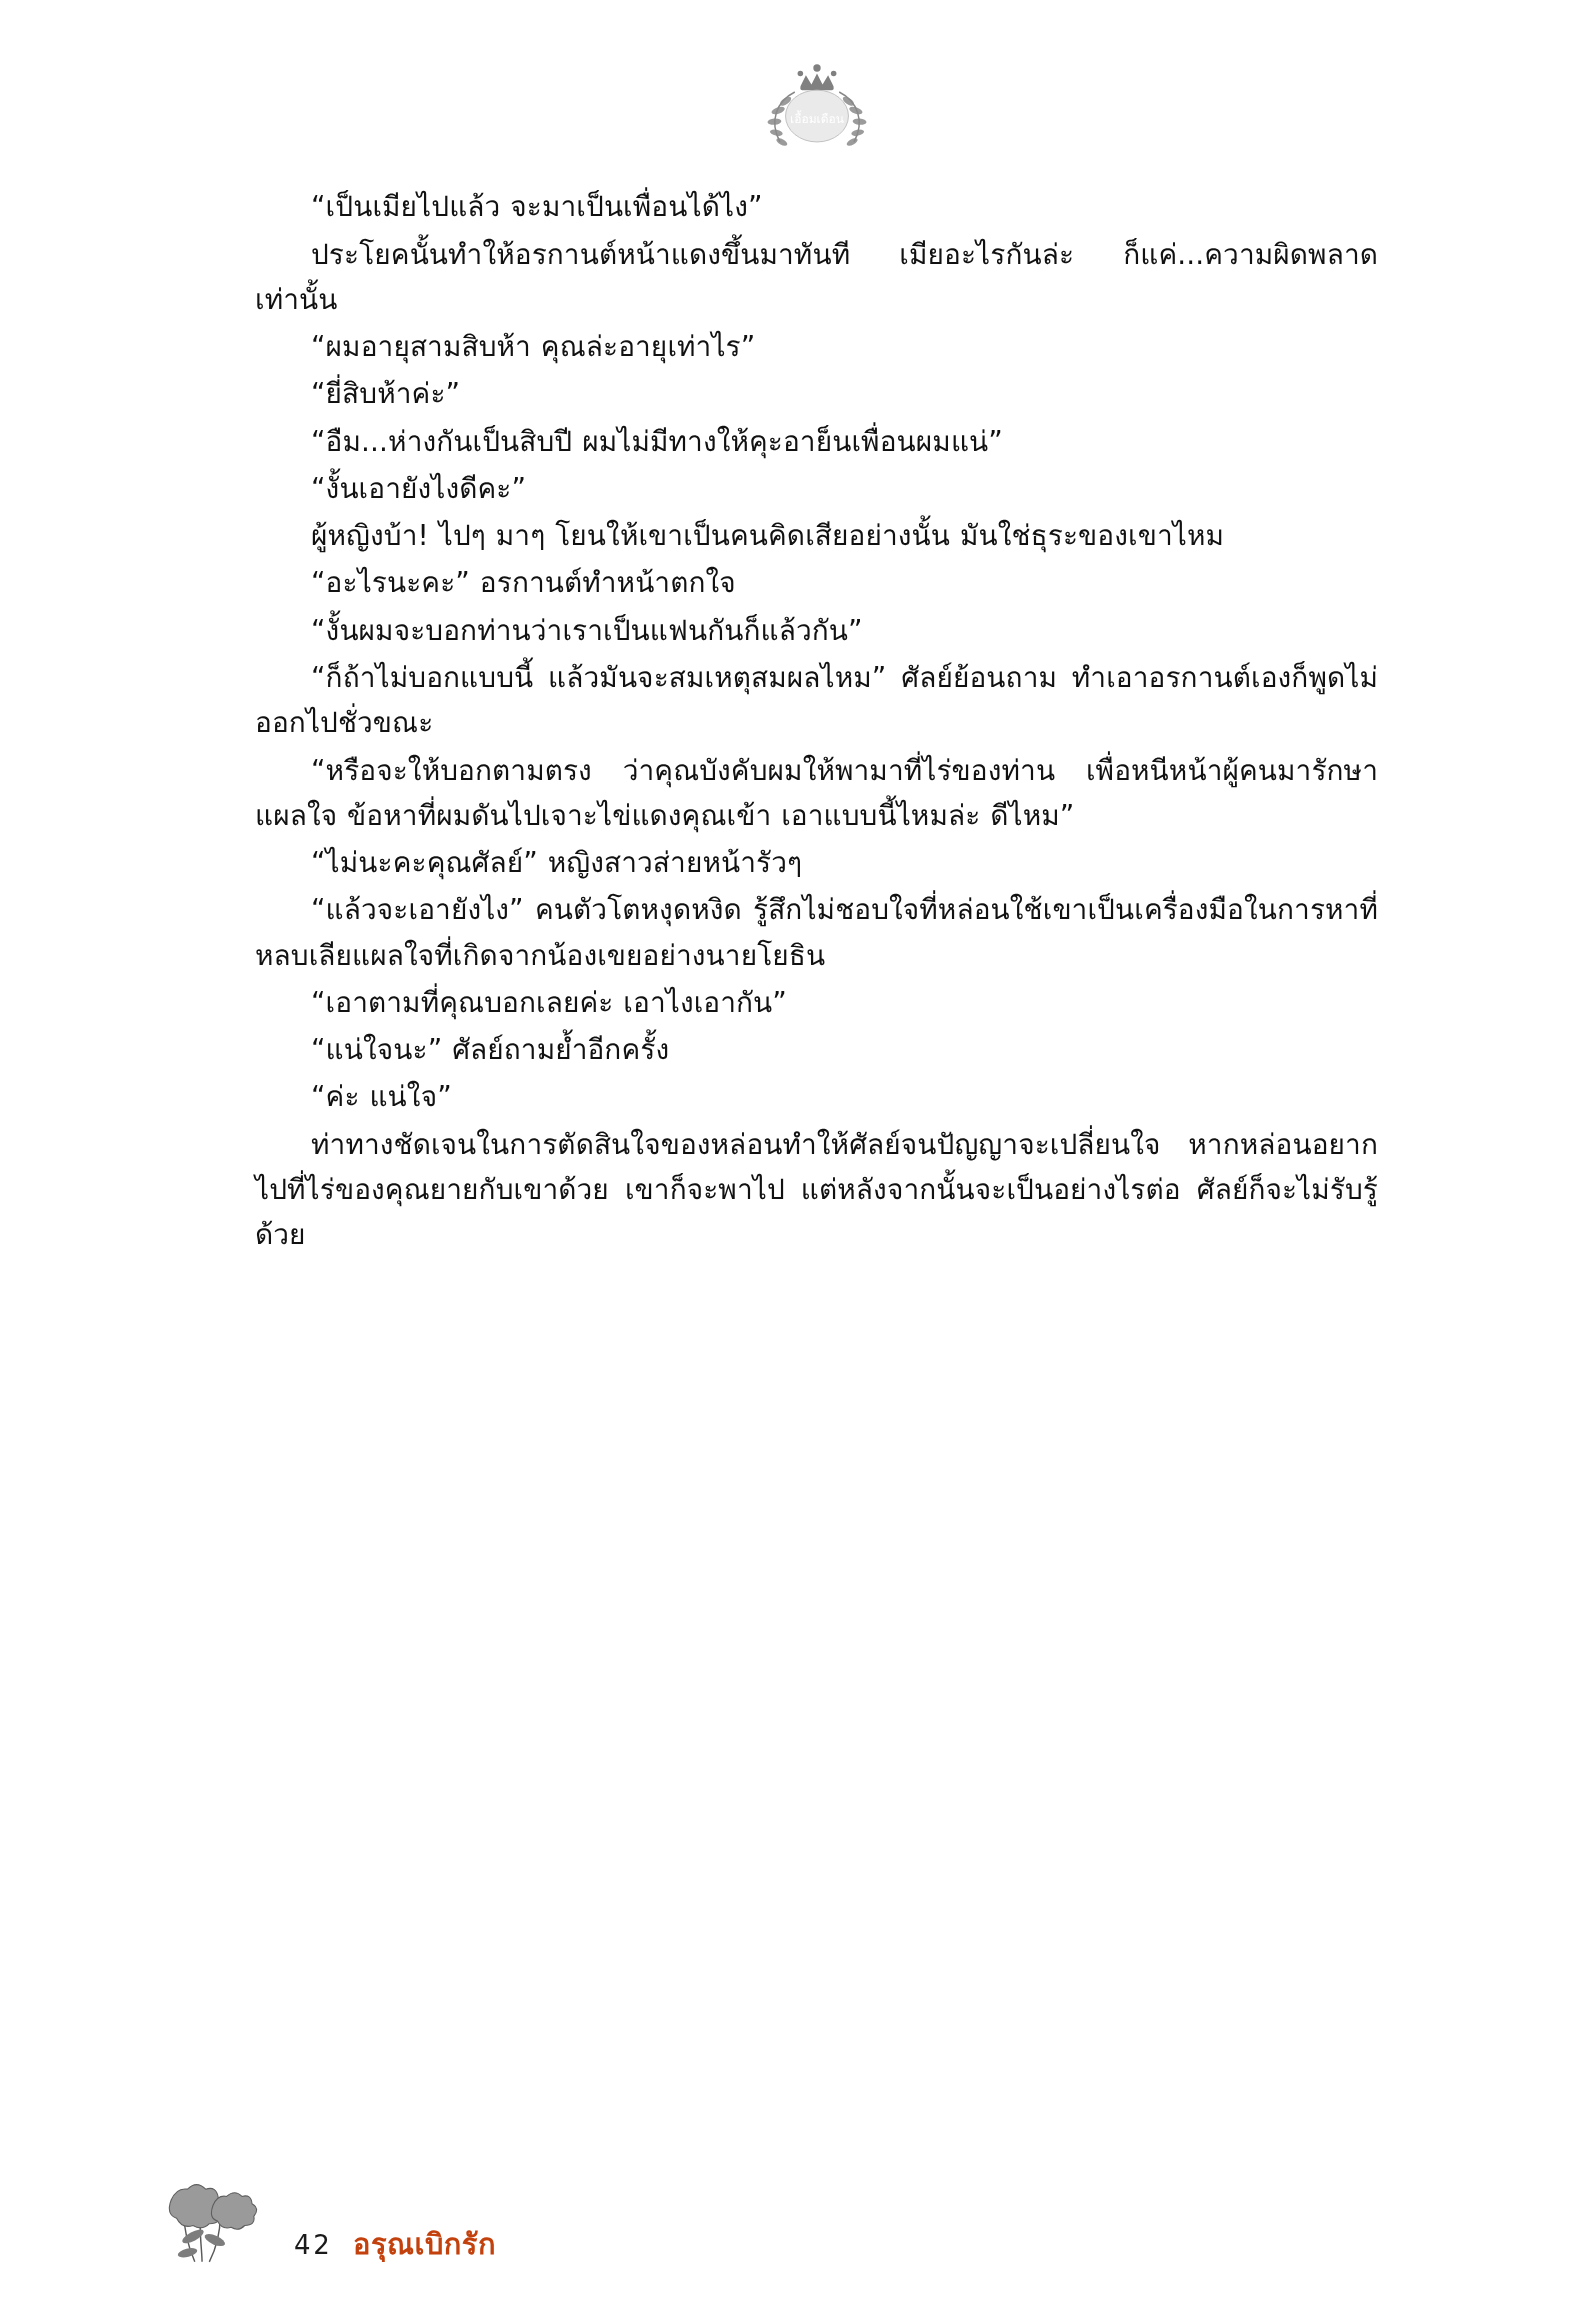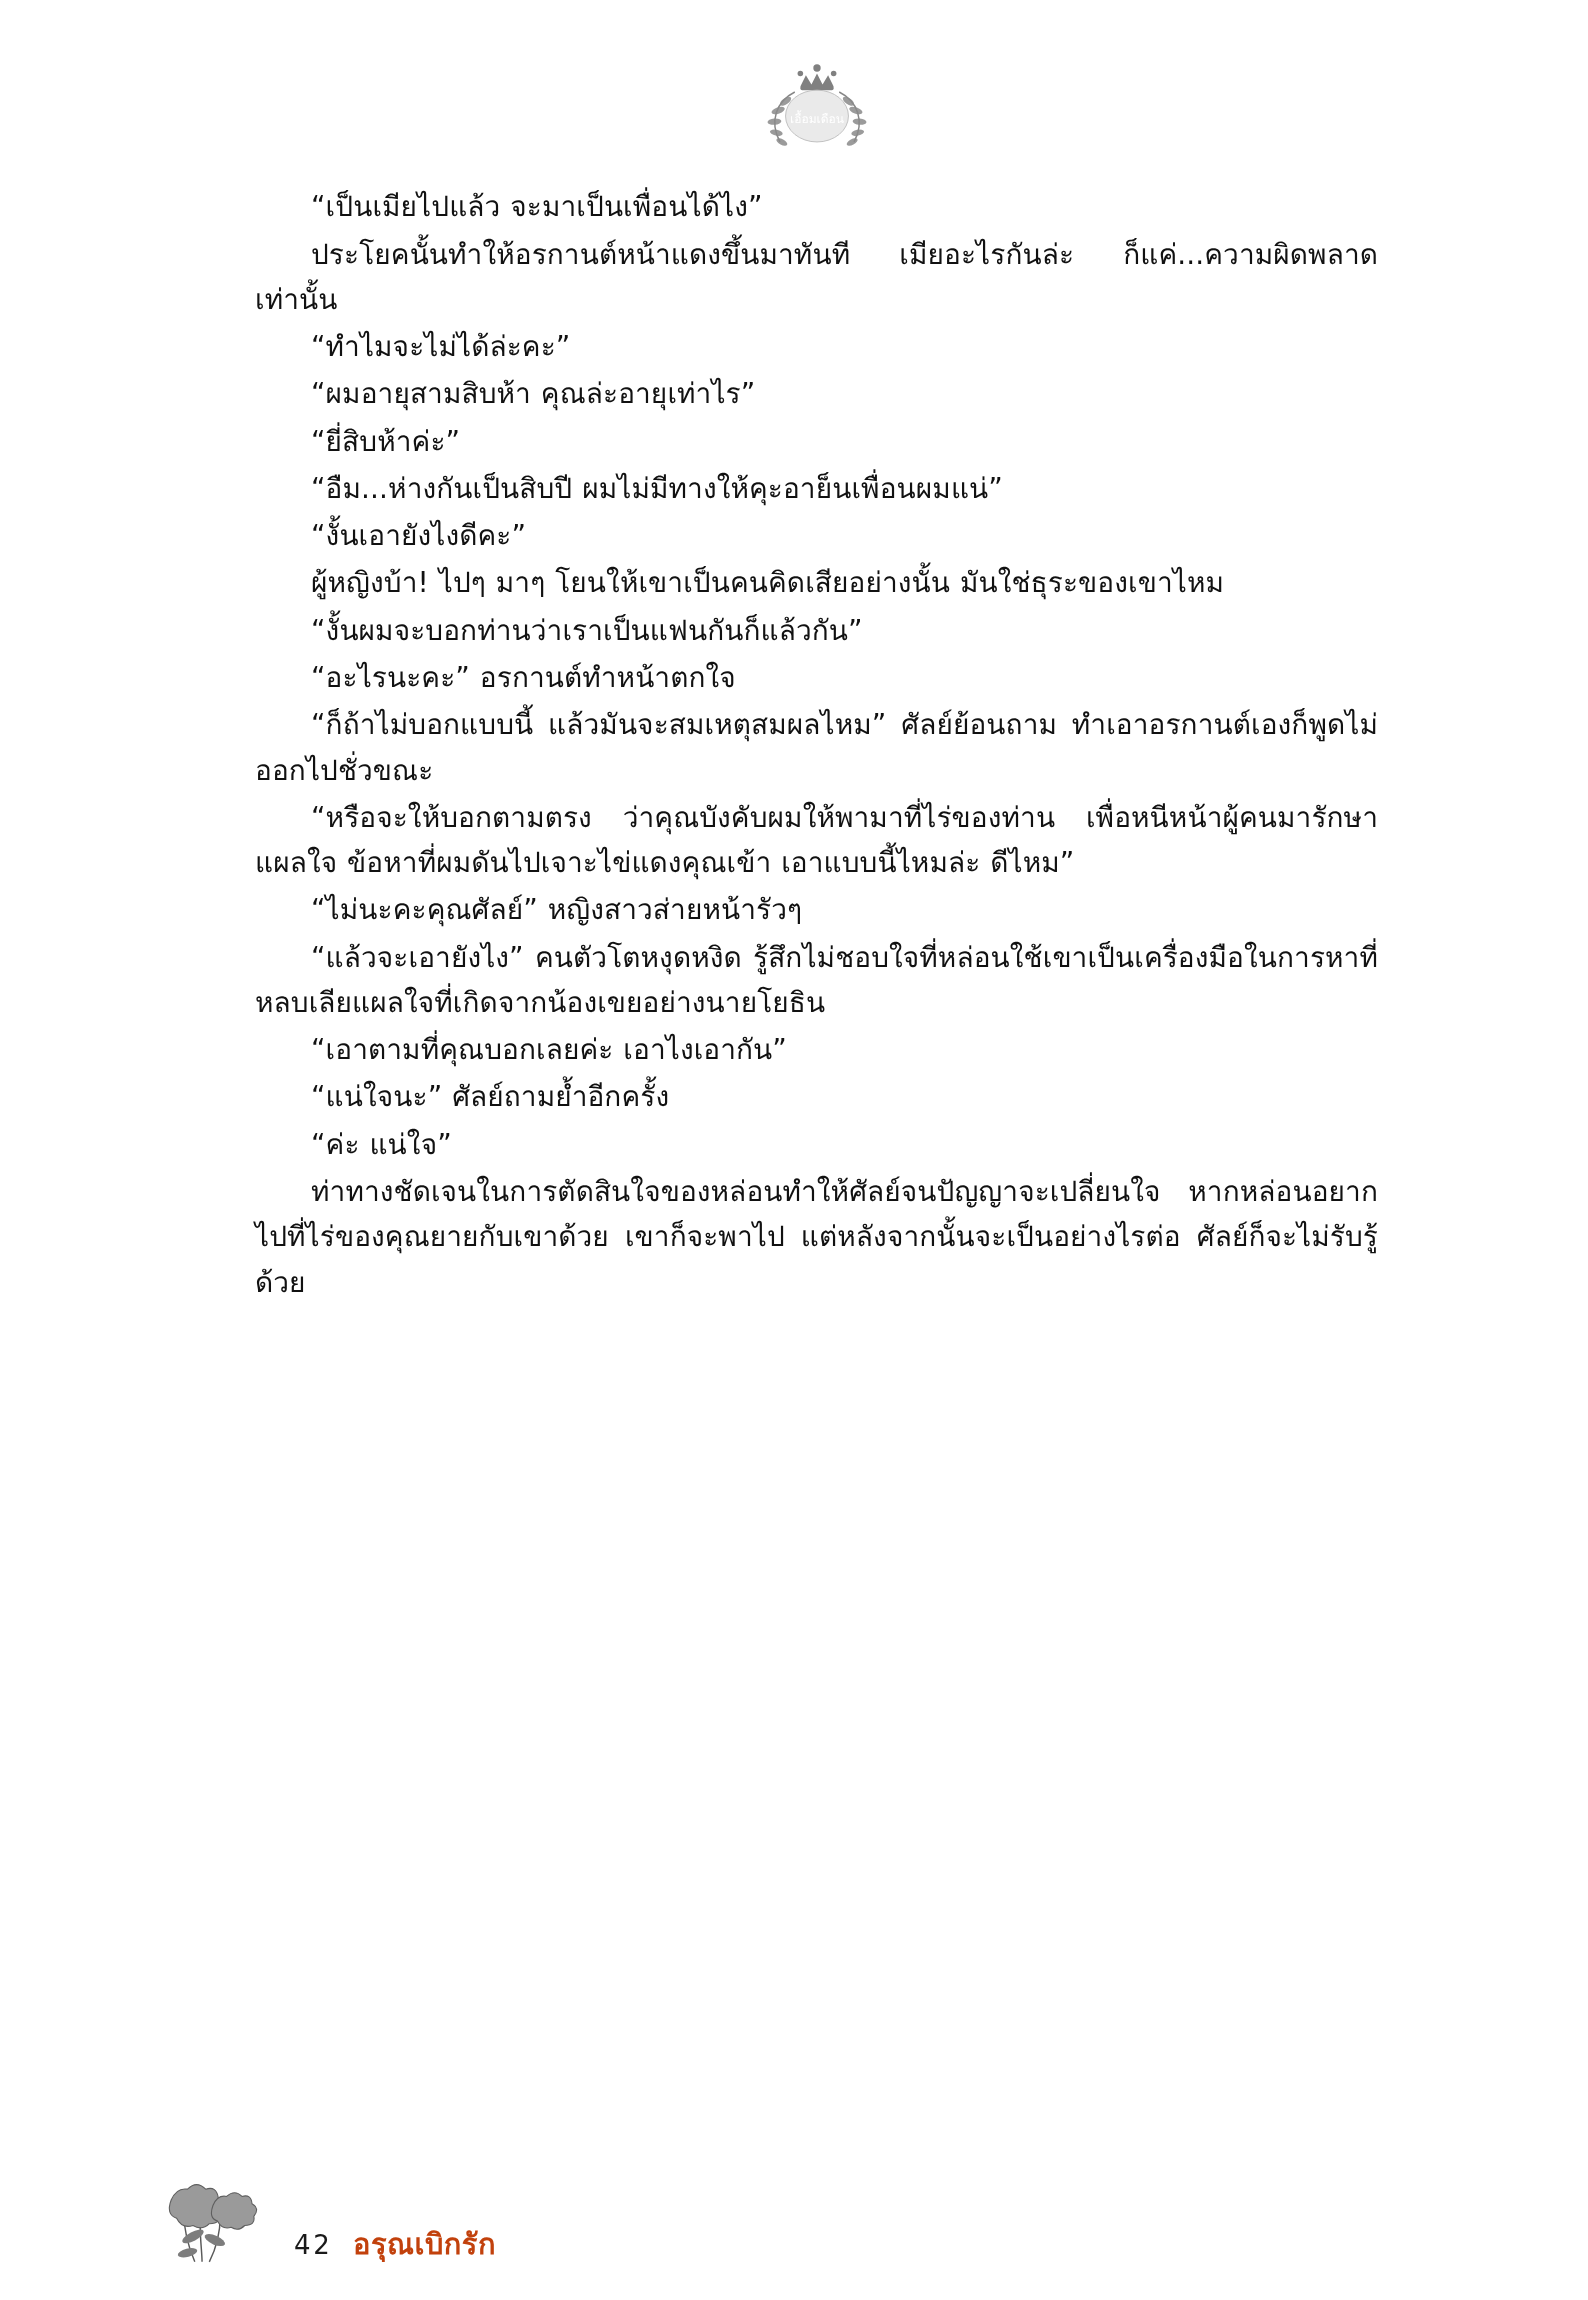--- a/index.html
+++ b/index.html
@@ -137,28 +137,27 @@
         <ellipse cx="110" cy="66" rx="34" ry="28" fill="none" stroke="#bdbdbd" stroke-width="1"></ellipse>
 
         <text x="110" y="74" text-anchor="middle" font-family="DejaVu Sans, sans-serif" font-size="13" fill="#ffffff">เอื้อมเดือน</text>
       </svg>
     </div>
   </div>
 
   <div class="content">
     <p class="para indent">“เป็นเมียไปแล้ว จะมาเป็นเพื่อนได้ไง”</p>
     <p class="para indent">ประโยคนั้นทำให้อรกานต์หน้าแดงขึ้นมาทันที  เมียอะไรกันล่ะ ก็แค่...ความผิดพลาดเท่านั้น</p>
-    <p class="para indent">“ทำไมจะไม่ได้ล่ะคะ”</p>
     <p class="para indent">“ผมอายุสามสิบห้า คุณล่ะอายุเท่าไร”</p>
     <p class="para indent">“ยี่สิบห้าค่ะ”</p>
     <p class="para indent">“อืม...ห่างกันเป็นสิบปี ผมไม่มีทางให้คุะอาย็นเพื่อนผมแน่”</p>
     <p class="para indent">“งั้นเอายังไงดีคะ”</p>
     <p class="para indent">ผู้หญิงบ้า! ไปๆ มาๆ โยนให้เขาเป็นคนคิดเสียอย่างนั้น มันใช่ธุระของเขาไหม</p>
+    <p class="para indent">“อะไรนะคะ” อรกานต์ทำหน้าตกใจ</p>
     <p class="para indent">“งั้นผมจะบอกท่านว่าเราเป็นแฟนกันก็แล้วกัน”</p>
-    <p class="para indent">“อะไรนะคะ” อรกานต์ทำหน้าตกใจ</p>
     <p class="para indent">“ก็ถ้าไม่บอกแบบนี้  แล้วมันจะสมเหตุสมผลไหม” ศัลย์ย้อนถาม ทำเอาอรกานต์เองก็พูดไม่ออกไปชั่วขณะ</p>
     <p class="para indent">“หรือจะให้บอกตามตรง  ว่าคุณบังคับผมให้พามาที่ไร่ของท่าน เพื่อหนีหน้าผู้คนมารักษาแผลใจ  ข้อหาที่ผมดันไปเจาะไข่แดงคุณเข้า เอาแบบนี้ไหมล่ะ ดีไหม”</p>
     <p class="para indent">“ไม่นะคะคุณศัลย์” หญิงสาวส่ายหน้ารัวๆ</p>
     <p class="para indent">“แล้วจะเอายังไง” คนตัวโตหงุดหงิด รู้สึกไม่ชอบใจที่หล่อนใช้เขาเป็นเครื่องมือในการหาที่หลบเลียแผลใจที่เกิดจากน้องเขยอย่างนายโยธิน</p>
     <p class="para indent">“เอาตามที่คุณบอกเลยค่ะ เอาไงเอากัน”</p>
     <p class="para indent">“แน่ใจนะ” ศัลย์ถามย้ำอีกครั้ง</p>
     <p class="para indent">“ค่ะ แน่ใจ”</p>
     <p class="para indent">ท่าทางชัดเจนในการตัดสินใจของหล่อนทำให้ศัลย์จนปัญญาจะเปลี่ยนใจ  หากหล่อนอยากไปที่ไร่ของคุณยายกับเขาด้วย  เขาก็จะพาไป แต่หลังจากนั้นจะเป็นอย่างไรต่อ ศัลย์ก็จะไม่รับรู้ด้วย</p>
   </div>
 

